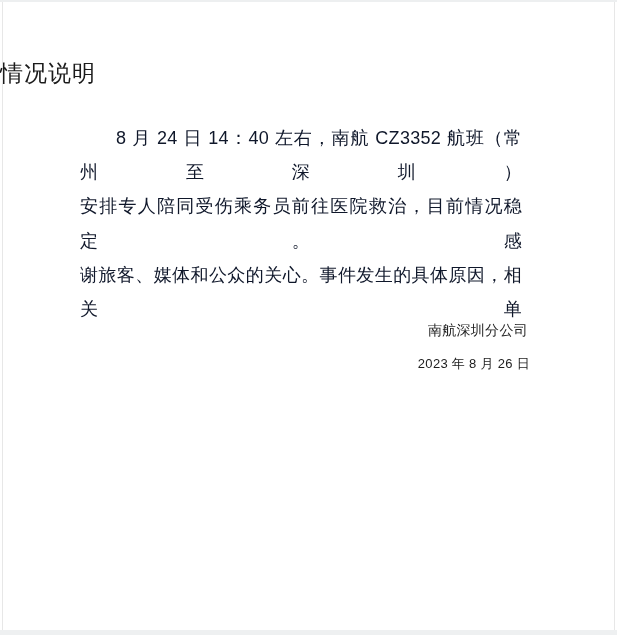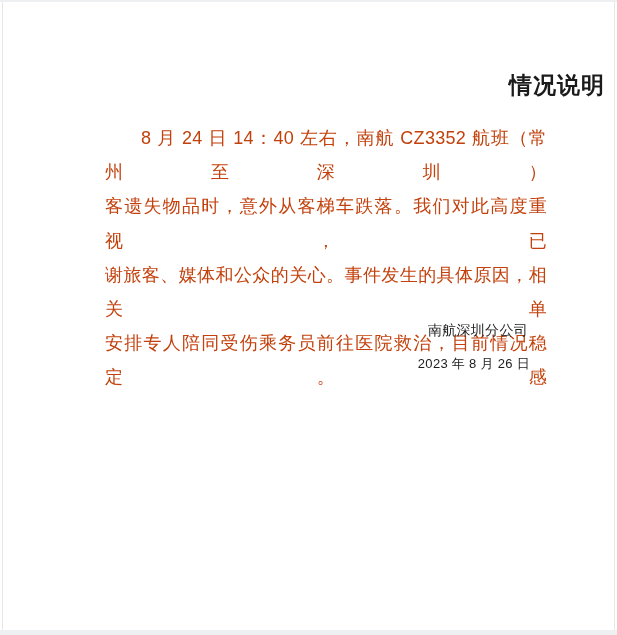--- a/index.html
+++ b/index.html
@@ -21,37 +21,37 @@
   .edge-top    { top: 0; left: 0; right: 0; height: 2px; }
   .edge-bottom { bottom: 0; left: 0; right: 0; height: 5px; background: #eef0f1; }
   .edge-left   { top: 2px; bottom: 5px; left: 2px; width: 1px; background: #e7e7e7; }
   .edge-right  { top: 2px; bottom: 5px; right: 2px; width: 1px; background: #e7e7e7; }
 
   .title {
     position: absolute;
     top: 58px;
     left: 0;
     right: 0;
-    margin: 12px;
-    text-align: right;
+    margin: 0;
+    text-align: left;
     font-size: 23px;
     line-height: 30px;
-    font-weight: bold;
+    font-weight: normal;
     letter-spacing: 1px;
     color: #1b1b1b;
   }
   .body-block {
     position: absolute;
     top: 121px;
-    left: 105px;
+    left: 80px;
     width: 442px;
     font-size: 18px;
     line-height: 34.2px;
     letter-spacing: 0.3px;
-    color: #c2410c;
+    color: #0f172a;
   }
   .body-block p {
     margin: 0;
     padding: 0;
     white-space: nowrap;
   }
   .body-block p.fill {
     white-space: normal;
     text-align: justify;
     text-align-last: justify;
@@ -82,20 +82,19 @@
 <div class="page">
   <div class="edge edge-top"></div>
   <div class="edge edge-bottom"></div>
   <div class="edge edge-left"></div>
   <div class="edge edge-right"></div>
 
   <h1 class="title">情况说明</h1>
 
   <div class="body-block">
     <p class="fill first">8 月 24 日 14：40 左右，南航 CZ3352 航班（常州至深圳）</p>
-    <p class="fill">客遗失物品时，意外从客梯车跌落。我们对此高度重视，已</p>
+    <p class="fill">安排专人陪同受伤乘务员前往医院救治，目前情况稳定。感</p>
     <p class="fill">谢旅客、媒体和公众的关心。事件发生的具体原因，相关单</p>
-    <p class="fill">安排专人陪同受伤乘务员前往医院救治，目前情况稳定。感</p>
   </div>
 
   <div class="signature">南航深圳分公司</div>
   <div class="date">2023 年 8 月 26 日</div>
 </div>
 
 </body></html>

